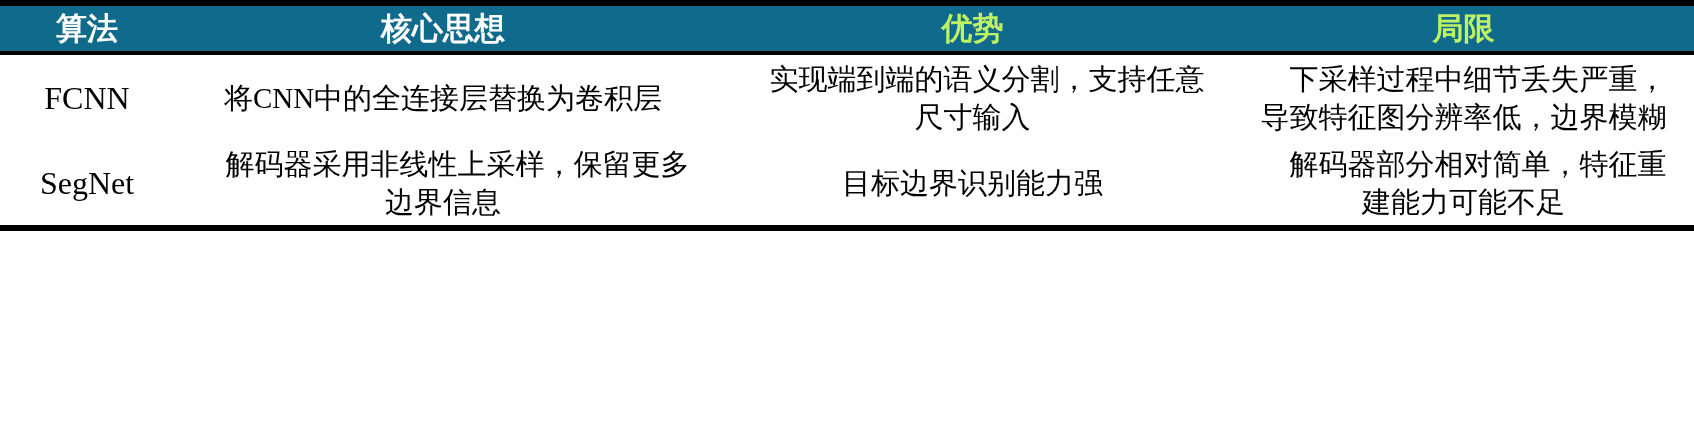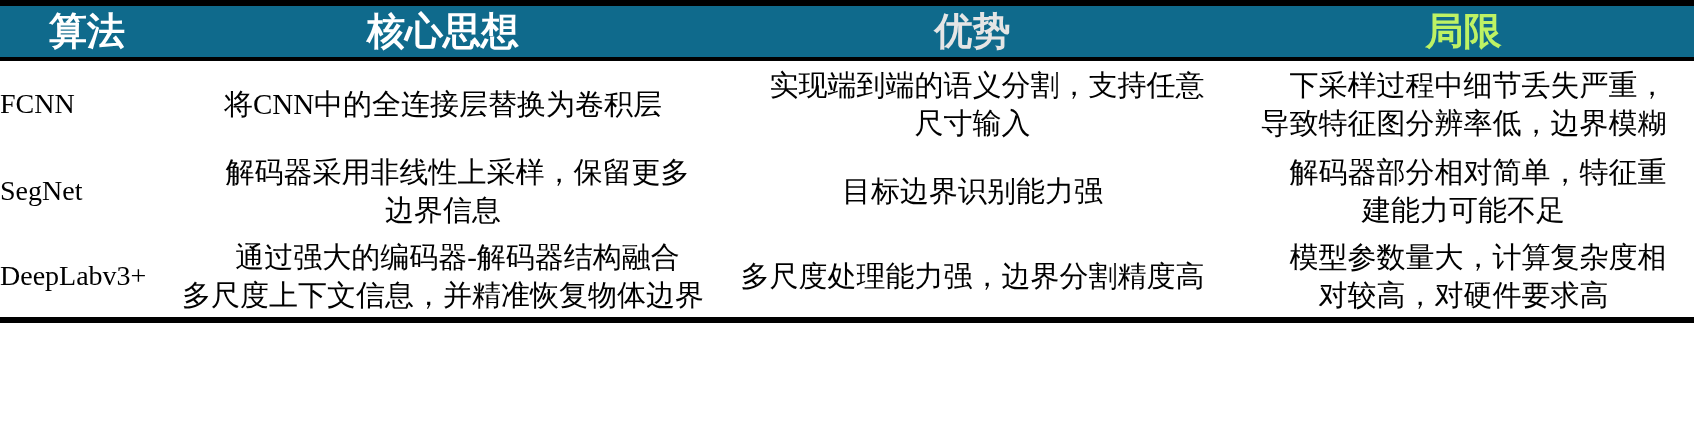--- a/index.html
+++ b/index.html
@@ -7,77 +7,69 @@
     width:1694px;height:434px;background:#ffffff;overflow:hidden;
     font-family:"Liberation Serif","DejaVu Serif",serif;color:#000;
   }
   table.tbl{
     width:1694px;table-layout:fixed;border-collapse:collapse;
     border-top:6px solid #000;border-bottom:6px solid #000;
   }
   thead th{
     height:45px;padding:0;vertical-align:middle;text-align:center;
     font-family:"Liberation Sans","DejaVu Sans",sans-serif;
-    font-weight:700;font-size:38px;color:#fff;
+    font-weight:700;font-size:31px;color:#fff;
     border-bottom:4px solid #000;
   }
   tbody td{
     padding:0;vertical-align:middle;
     font-size:29px;line-height:38px;color:#000;
   }
   tbody tr:nth-child(1){height:88px;}
   tbody tr:nth-child(2){height:87px;}
   tbody tr:nth-child(3){height:86px;}
   tbody tr:nth-child(4){height:104px;}
   td.alg{
-    text-align:left;font-size:28px;
+    text-align:center;font-size:32px;
     font-family:"Liberation Serif","DejaVu Serif",serif;
   }
   td.c{text-align:center;white-space:pre-line;}
   td.j{text-align:center;text-indent:1em;white-space:pre-line;}
 </style>
 </head>
 <body>
 
 <div class="page">
   <table class="tbl">
     <colgroup>
       <col style="width:174px">
       <col style="width:538px">
       <col style="width:521px">
       <col style="width:461px">
     </colgroup>
     <thead>
       <tr>
         <th style="background: rgb(15, 106, 140); color: rgb(255, 255, 255);">算法</th>
         <th style="background: rgb(15, 106, 140); color: #ffffff;">核心思想</th>
-        <th style="background: rgb(15, 106, 140); color: #e5e5e5;">优势</th>
+        <th style="background: rgb(15, 106, 140); color: #bef264;">优势</th>
         <th style="background: rgb(15, 106, 140); color: #bef264;">局限</th>
       </tr>
     </thead>
     <tbody>
       <tr>
         <td class="alg">FCNN</td>
         <td class="c">将CNN中的全连接层替换为卷积层</td>
         <td class="j">实现端到端的语义分割，支持任意
 尺寸输入</td>
         <td class="j">下采样过程中细节丢失严重，
 导致特征图分辨率低，边界模糊</td>
       </tr>
       <tr>
         <td class="alg">SegNet</td>
         <td class="j">解码器采用非线性上采样，保留更多
 边界信息</td>
         <td class="c">目标边界识别能力强</td>
         <td class="j">解码器部分相对简单，特征重
 建能力可能不足</td>
       </tr>
-      <tr>
-        <td class="alg">DeepLabv3+</td>
-        <td class="j">通过强大的编码器-解码器结构融合
-多尺度上下文信息，并精准恢复物体边界</td>
-        <td class="c">多尺度处理能力强，边界分割精度高</td>
-        <td class="j">模型参数量大，计算复杂度相
-对较高，对硬件要求高</td>
-      </tr>
     </tbody>
   </table>
 </div>
 
 </body></html>

